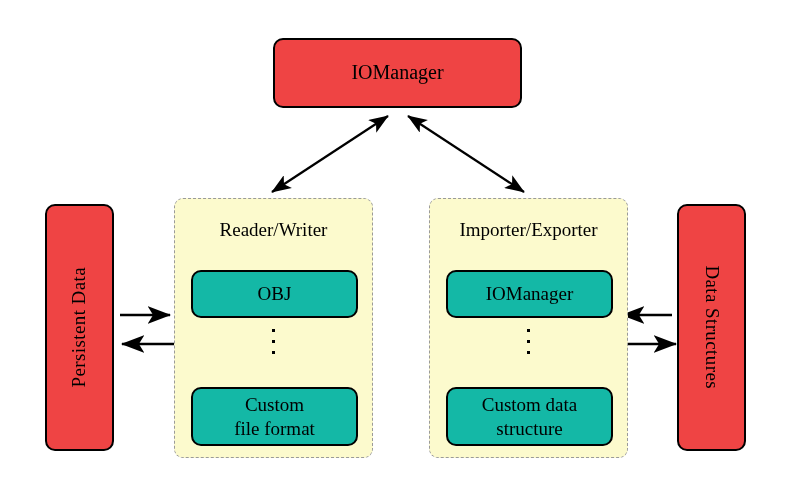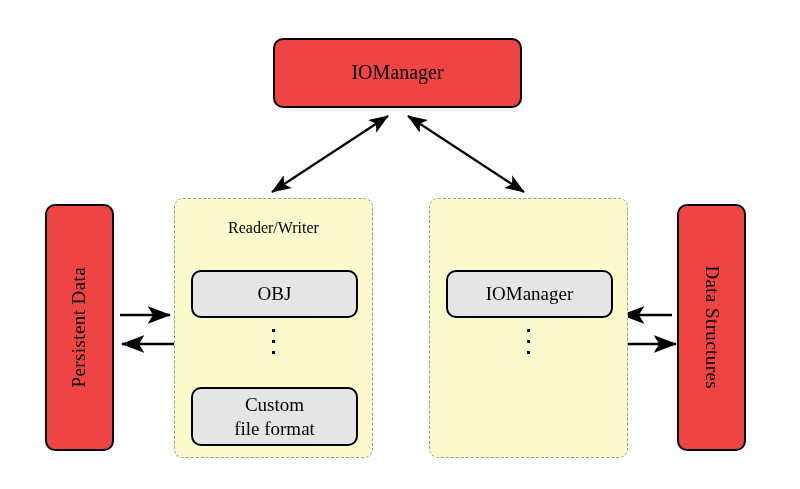--- a/index.html
+++ b/index.html
@@ -78,33 +78,33 @@
   }
   #group-readerwriter { left: 174px; }
   #group-importerexporter { left: 429px; }
 
   .group-title {
     position: absolute;
     top: 20px;
     left: 0;
     width: 100%;
     text-align: center;
-    font-size: 16px;
+    font-size: 19px;
     white-space: nowrap;
   }
 
   
   .item {
     position: absolute;
     left: 16px;
     width: 167px;
     box-sizing: border-box;
     border: 2.5px solid #000000;
     border-radius: 10px;
-    background: #e5e5e5;
+    background: #14b8a6;
     display: flex;
     align-items: center;
     justify-content: center;
     text-align: center;
     font-size: 19px;
     line-height: 1.22;
   }
   .item-top {
     top: 71px;
     height: 48px;
@@ -196,26 +196,30 @@
       <i></i>
       <i></i>
     </div>
 
     <div class="item item-bottom">
       <span>Custom<br>file format</span>
     </div>
   </div>
 
   <div class="group" id="group-importerexporter">
+    <div class="group-title">Importer/Exporter</div>
 
     <div class="item item-top">
       <span>IOManager</span>
     </div>
 
     <div class="vdots">
       <i></i>
       <i></i>
       <i></i>
     </div>
 
+    <div class="item item-bottom">
+      <span>Custom data<br>structure</span>
+    </div>
   </div>
 
 </div>
 
 </body></html>

